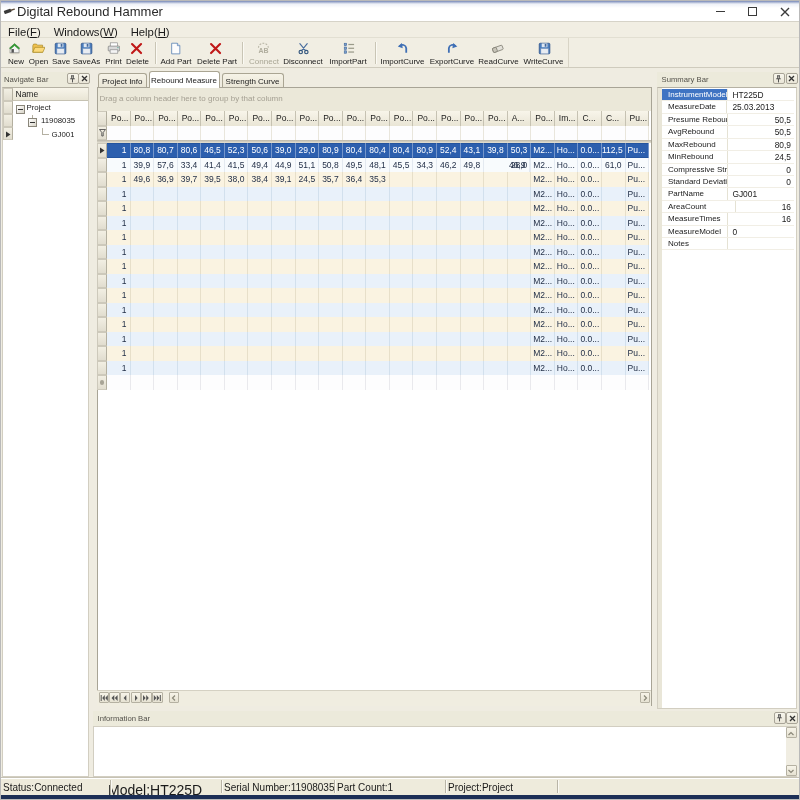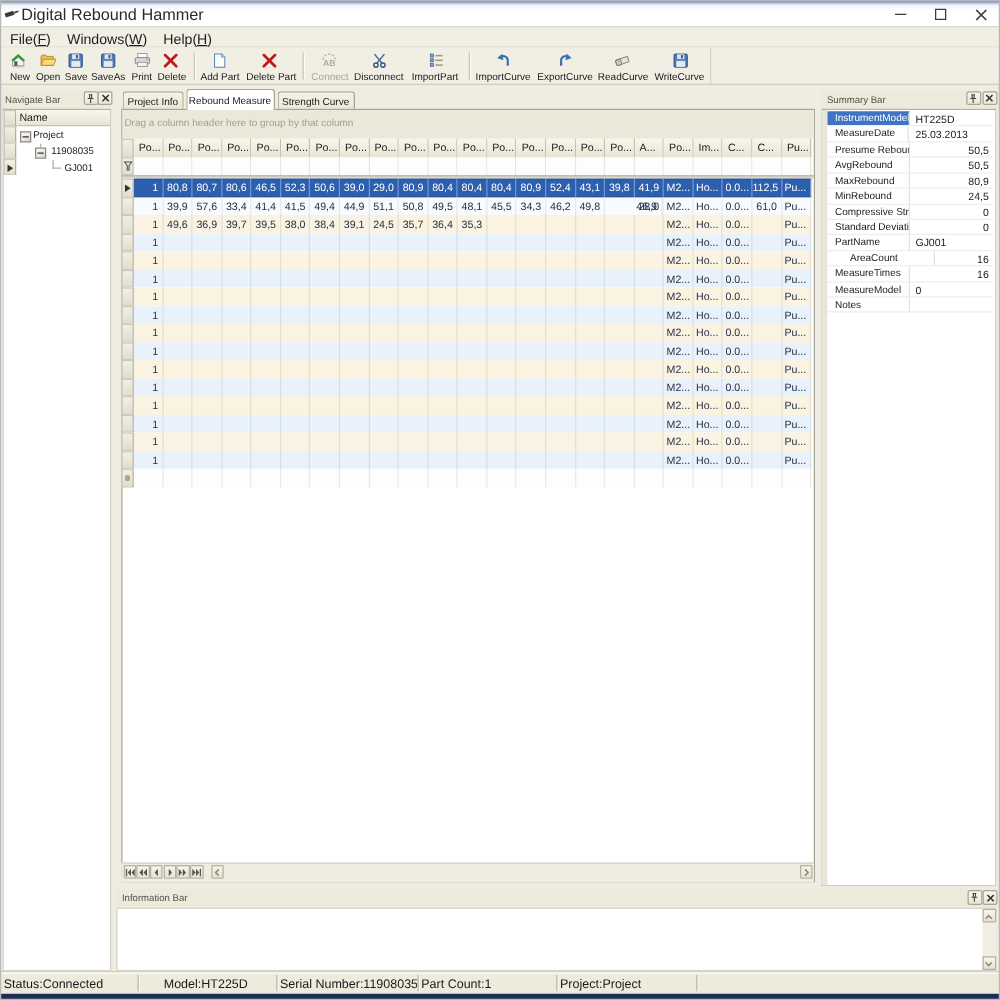--- a/index.html
+++ b/index.html
@@ -122,21 +122,21 @@
 <div class="tlabel" style="left:177.0px;top:56px;width:80px;color:#1a1a1a">Delete Part</div>
 <div class="tlabel" style="left:224.0px;top:56px;width:80px;color:#a9a695">Connect</div>
 <div class="tlabel" style="left:263.0px;top:56px;width:80px;color:#1a1a1a">Disconnect</div>
 <div class="tlabel" style="left:308.0px;top:56px;width:80px;color:#1a1a1a">ImportPart</div>
 <div class="tlabel" style="left:362.5px;top:56px;width:80px;color:#1a1a1a">ImportCurve</div>
 <div class="tlabel" style="left:412.0px;top:56px;width:80px;color:#1a1a1a">ExportCurve</div>
 <div class="tlabel" style="left:458.5px;top:56px;width:80px;color:#1a1a1a">ReadCurve</div>
 <div class="tlabel" style="left:503.5px;top:56px;width:80px;color:#1a1a1a">WriteCurve</div>
 <div class="ab" style="left:0;top:778px;width:800px;height:17px;background:#eeebdc;border-top:1px solid #fff;box-shadow:0 -1px 0 #c6c2b4"></div>
 <div class="ab tt" style="left:3px;top:782px;font-size:10px;color:#1a1a1a">Status:Connected</div>
-<div class="ab tt" style="left:131px;top:782px;font-size:10px;color:#1a1a1a">Model:HT225D</div>
+<div class="ab tt" style="left:108px;top:782px;font-size:14px;color:#1a1a1a">Model:HT225D</div>
 <div class="ab tt" style="left:224px;top:782px;font-size:10px;color:#1a1a1a">Serial Number:11908035</div>
 <div class="ab tt" style="left:337px;top:782px;font-size:10px;color:#1a1a1a">Part Count:1</div>
 <div class="ab tt" style="left:448px;top:782px;font-size:10px;color:#1a1a1a">Project:Project</div>
 <div class="ab" style="left:110px;top:780px;width:1px;height:13px;background:#b9b5a7;box-shadow:1px 0 0 #fbfaf4"></div>
 <div class="ab" style="left:221px;top:780px;width:1px;height:13px;background:#b9b5a7;box-shadow:1px 0 0 #fbfaf4"></div>
 <div class="ab" style="left:334px;top:780px;width:1px;height:13px;background:#b9b5a7;box-shadow:1px 0 0 #fbfaf4"></div>
 <div class="ab" style="left:445px;top:780px;width:1px;height:13px;background:#b9b5a7;box-shadow:1px 0 0 #fbfaf4"></div>
 <div class="ab" style="left:557px;top:780px;width:1px;height:13px;background:#b9b5a7;box-shadow:1px 0 0 #fbfaf4"></div>
 <div class="ab" style="left:0;top:795px;width:800px;height:5px;background:#1c2f56"></div>
 <div class="ab ptitle tt" style="left:2px;top:71.5px;width:86.5px;height:15.5px;padding-left:2px">Navigate Bar</div>
@@ -241,21 +241,21 @@
 <div class="cell" style="left:271.99px;top:143.00px;width:23.57px;color:#fff;border-right:1px solid rgba(255,255,255,0.35)">39,0</div>
 <div class="cell" style="left:295.56px;top:143.00px;width:23.57px;color:#fff;border-right:1px solid rgba(255,255,255,0.35)">29,0</div>
 <div class="cell" style="left:319.13px;top:143.00px;width:23.57px;color:#fff;border-right:1px solid rgba(255,255,255,0.35)">80,9</div>
 <div class="cell" style="left:342.70px;top:143.00px;width:23.57px;color:#fff;border-right:1px solid rgba(255,255,255,0.35)">80,4</div>
 <div class="cell" style="left:366.27px;top:143.00px;width:23.57px;color:#fff;border-right:1px solid rgba(255,255,255,0.35)">80,4</div>
 <div class="cell" style="left:389.84px;top:143.00px;width:23.57px;color:#fff;border-right:1px solid rgba(255,255,255,0.35)">80,4</div>
 <div class="cell" style="left:413.41px;top:143.00px;width:23.57px;color:#fff;border-right:1px solid rgba(255,255,255,0.35)">80,9</div>
 <div class="cell" style="left:436.98px;top:143.00px;width:23.57px;color:#fff;border-right:1px solid rgba(255,255,255,0.35)">52,4</div>
 <div class="cell" style="left:460.55px;top:143.00px;width:23.57px;color:#fff;border-right:1px solid rgba(255,255,255,0.35)">43,1</div>
 <div class="cell" style="left:484.12px;top:143.00px;width:23.57px;color:#fff;border-right:1px solid rgba(255,255,255,0.35)">39,8</div>
-<div class="cell" style="left:507.69px;top:143.00px;width:23.57px;color:#fff;border-right:1px solid rgba(255,255,255,0.35)">41,9</div>
+<div class="cell" style="left:507.69px;top:143.00px;width:23.57px;color:#fff;border-right:1px solid rgba(255,255,255,0.35)">50,3</div>
 <div class="cell cl" style="left:531.26px;top:143.00px;width:23.57px;color:#fff;border-right:1px solid rgba(255,255,255,0.35)">M2...</div>
 <div class="cell cl" style="left:554.83px;top:143.00px;width:23.57px;color:#fff;border-right:1px solid rgba(255,255,255,0.35)">Ho...</div>
 <div class="cell cl" style="left:578.40px;top:143.00px;width:23.57px;color:#fff;border-right:1px solid rgba(255,255,255,0.35)">0.0...</div>
 <div class="cell" style="left:601.97px;top:143.00px;width:23.57px;color:#fff;border-right:1px solid rgba(255,255,255,0.35)">112,5</div>
 <div class="cell cl" style="left:625.54px;top:143.00px;width:23.57px;color:#fff;border-right:1px solid rgba(255,255,255,0.35)">Pu...</div>
 <div class="ab" style="left:107.0px;top:157.50px;width:542.11px;height:14.5px;background:#f8fbfd;"></div>
 <div class="selcell" style="left:97px;top:157.50px;width:10px;height:14.5px"></div>
 <div class="cell" style="left:107.00px;top:157.50px;width:23.57px;color:#233048;border-right:1px solid rgba(190,200,215,0.35)">1</div>
 <div class="cell" style="left:130.57px;top:157.50px;width:23.57px;color:#233048;border-right:1px solid rgba(190,200,215,0.35)">39,9</div>
 <div class="cell" style="left:154.14px;top:157.50px;width:23.57px;color:#233048;border-right:1px solid rgba(190,200,215,0.35)">57,6</div>
@@ -741,21 +741,21 @@
   </div>
 <div class="srow" style="top:175.94px;height:12.42px;line-height:12.42px;border-bottom:1px solid #f1eee5">
     <span class="ab tt" style="left:0;top:0;width:66.9px;height:100%;padding-left:6.5px;font-size:8px;border-right:1px solid #e5e2d4">Standard Deviatio</span>
     <span class="ab tt" style="left:67.9px;top:0;width:64.6px;height:100%;padding:0 3px;text-align:right">0</span>
   </div>
 <div class="srow" style="top:188.36px;height:12.42px;line-height:12.42px;border-bottom:1px solid #f1eee5">
     <span class="ab tt" style="left:0;top:0;width:66.9px;height:100%;padding-left:6.5px;font-size:8px;border-right:1px solid #e5e2d4">PartName</span>
     <span class="ab tt" style="left:67.9px;top:0;width:64.6px;height:100%;padding:0 3px;text-align:left">GJ001</span>
   </div>
 <div class="srow" style="top:200.78px;height:12.42px;line-height:12.42px;border-bottom:1px solid #f1eee5">
-    <span class="ab tt" style="left:12px;top:0;width:74px;height:100%;padding-left:6.5px;font-size:8px;border-right:1px solid #e5e2d4">AreaCount</span>
+    <span class="ab tt" style="left:0;top:0;width:74px;height:100%;padding-left:6.5px;font-size:8px;border-right:1px solid #e5e2d4">AreaCount</span>
     <span class="ab tt" style="left:67.9px;top:0;width:64.6px;height:100%;padding:0 3px;text-align:right">16</span>
   </div>
 <div class="srow" style="top:213.20px;height:12.42px;line-height:12.42px;border-bottom:1px solid #f1eee5">
     <span class="ab tt" style="left:0;top:0;width:66.9px;height:100%;padding-left:6.5px;font-size:8px;border-right:1px solid #e5e2d4">MeasureTimes</span>
     <span class="ab tt" style="left:67.9px;top:0;width:64.6px;height:100%;padding:0 3px;text-align:right">16</span>
   </div>
 <div class="srow" style="top:225.62px;height:12.42px;line-height:12.42px;border-bottom:1px solid #f1eee5">
     <span class="ab tt" style="left:0;top:0;width:66.9px;height:100%;padding-left:6.5px;font-size:8px;border-right:1px solid #e5e2d4">MeasureModel</span>
     <span class="ab tt" style="left:67.9px;top:0;width:64.6px;height:100%;padding:0 3px;text-align:left">0</span>
   </div>

